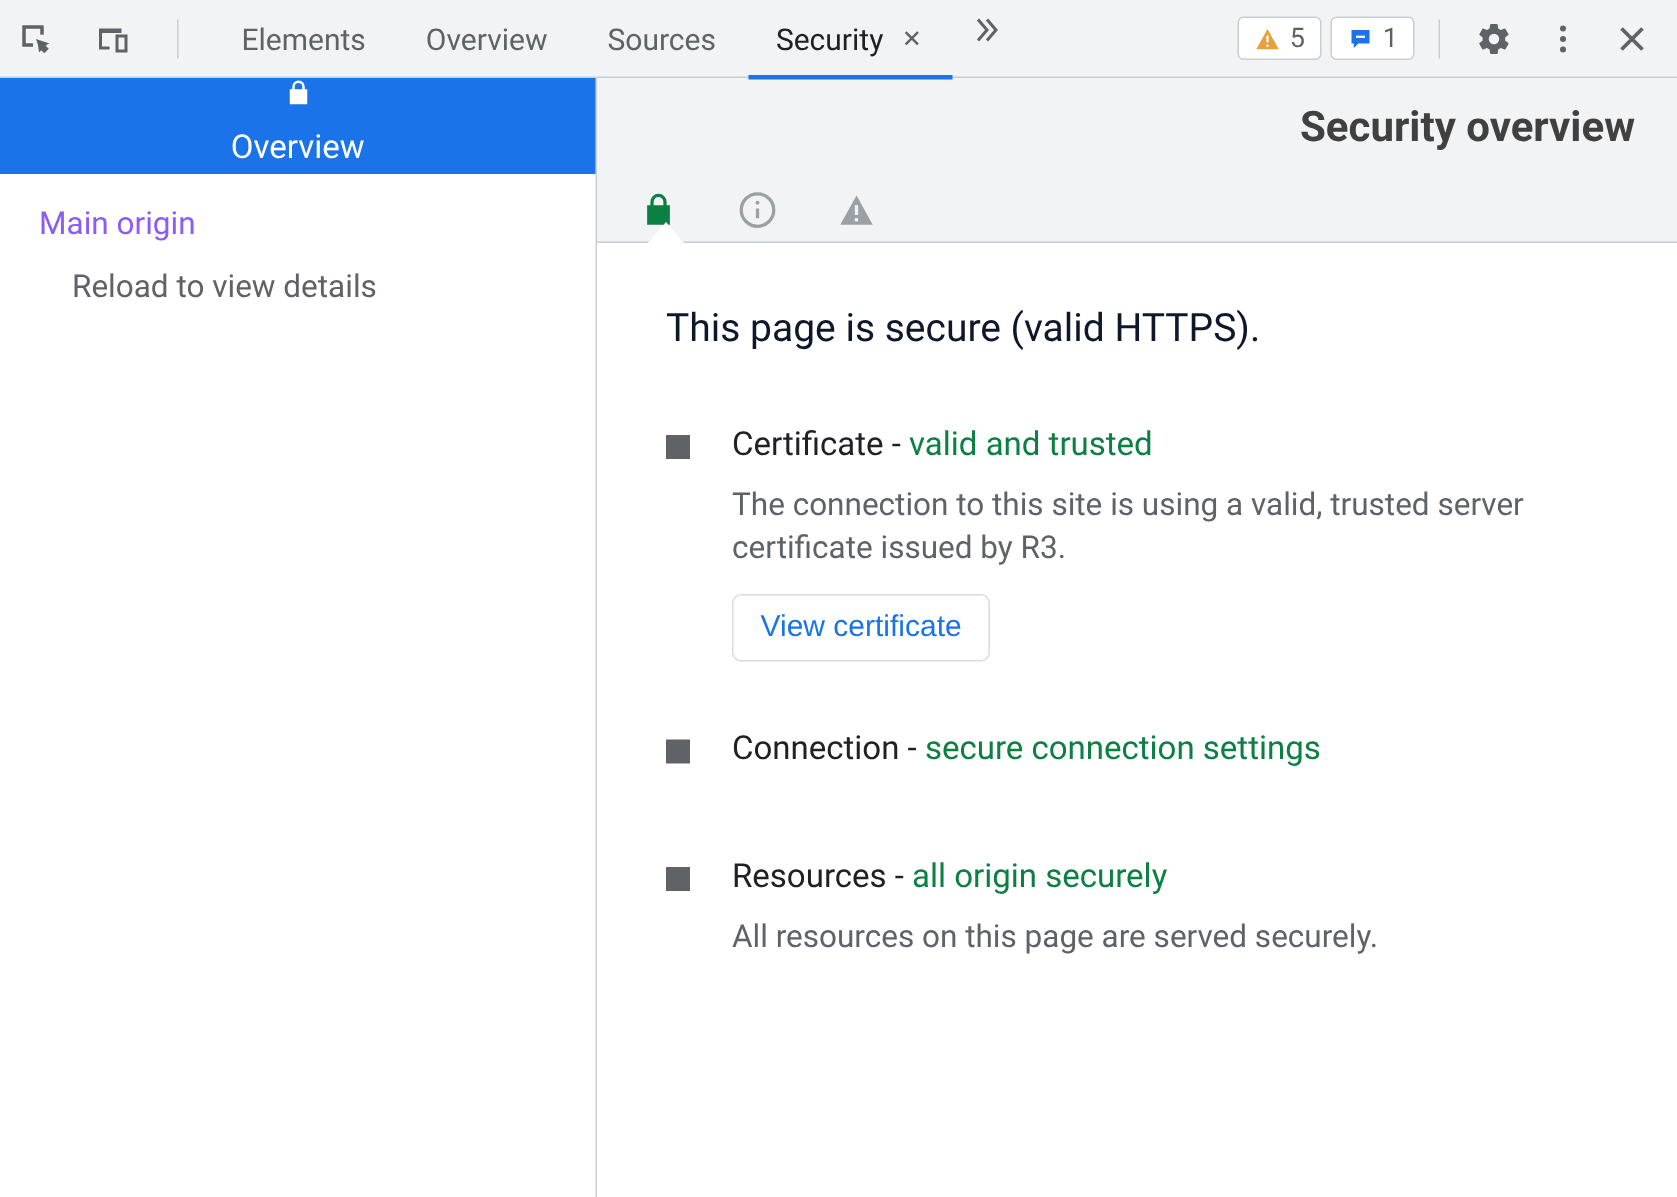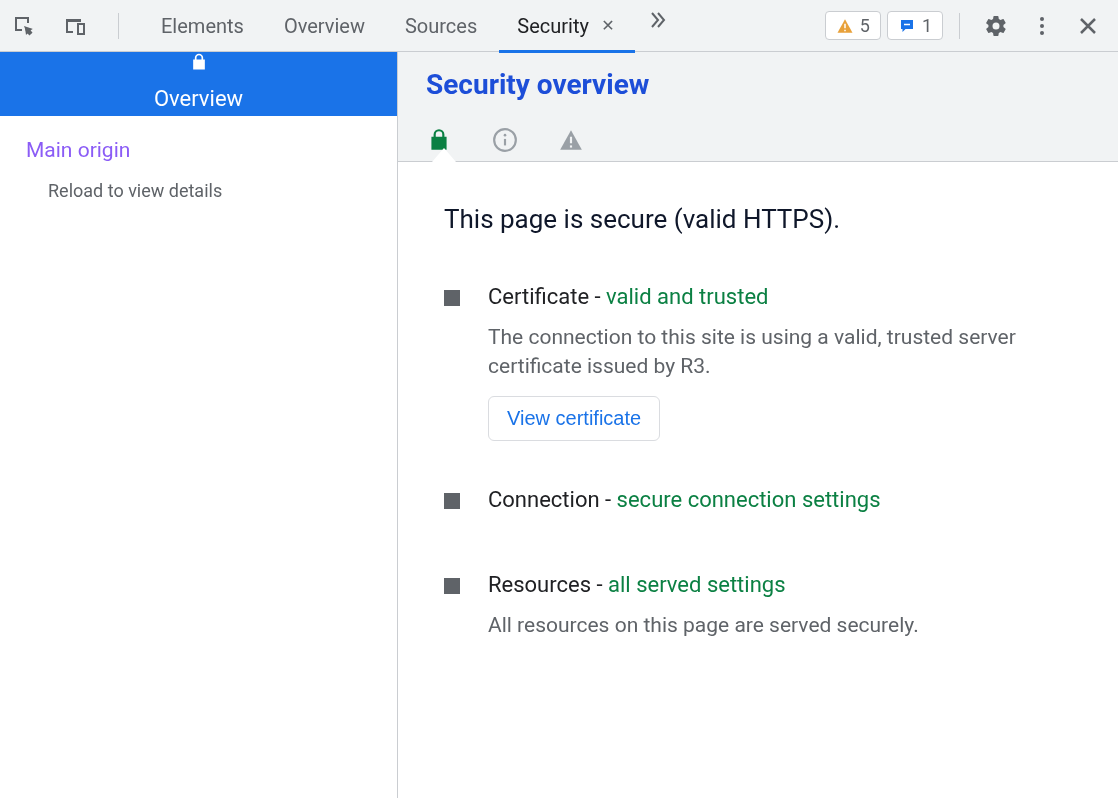--- a/index.html
+++ b/index.html
@@ -86,35 +86,36 @@
     background:#1a73e8; color:#fff;
   }
   .sb-item.active svg { fill:#fff; }
   .sb-heading {
     padding: 22px 26px 8px 26px;
     font-size:21px;
     color:#8b5cf6;
   }
   .sb-sub {
     padding: 10px 26px 10px 48px;
-    font-size:18px;
+    font-size:21px;
     color:#5f6368;
     cursor:pointer;
   }
   
   .main { flex:1; overflow:auto; background:#fff; }
   .main-header {
     background:#f1f3f4;
     border-bottom:1px solid #cacdd1;
     padding: 16px 28px 0 28px;
   }
   .main-title {
     font-size:28px;
-    color:#1d4ed8;
+    color:#404040;
     margin:0 0 18px 0;
+    text-align:right;
   }
   .state-icons {
     display:flex; gap:40px; align-items:center;
     padding-bottom:0;
     position:relative;
     height:42px;
   }
   .state-icon { width:26px; height:26px; display:flex; align-items:center; justify-content:center; }
   .state-icon svg { width:26px; height:26px; }
   .carrot {
@@ -298,20 +299,20 @@
           <p class="section-title">
             <span>Connection - </span><span class="status">secure connection settings</span>
           </p>
         </div>
       </div>
 
       <div class="section" style="margin-bottom:0">
         <div class="section-bullet"></div>
         <div class="section-body">
           <p class="section-title">
-            <span>Resources - </span><span class="status">all served settings</span>
+            <span>Resources - </span><span class="status">all origin securely</span>
           </p>
           <p class="section-desc">All resources on this page are served securely.</p>
         </div>
       </div>
     </div>
   </div>
 </div>
 
 </body></html>

